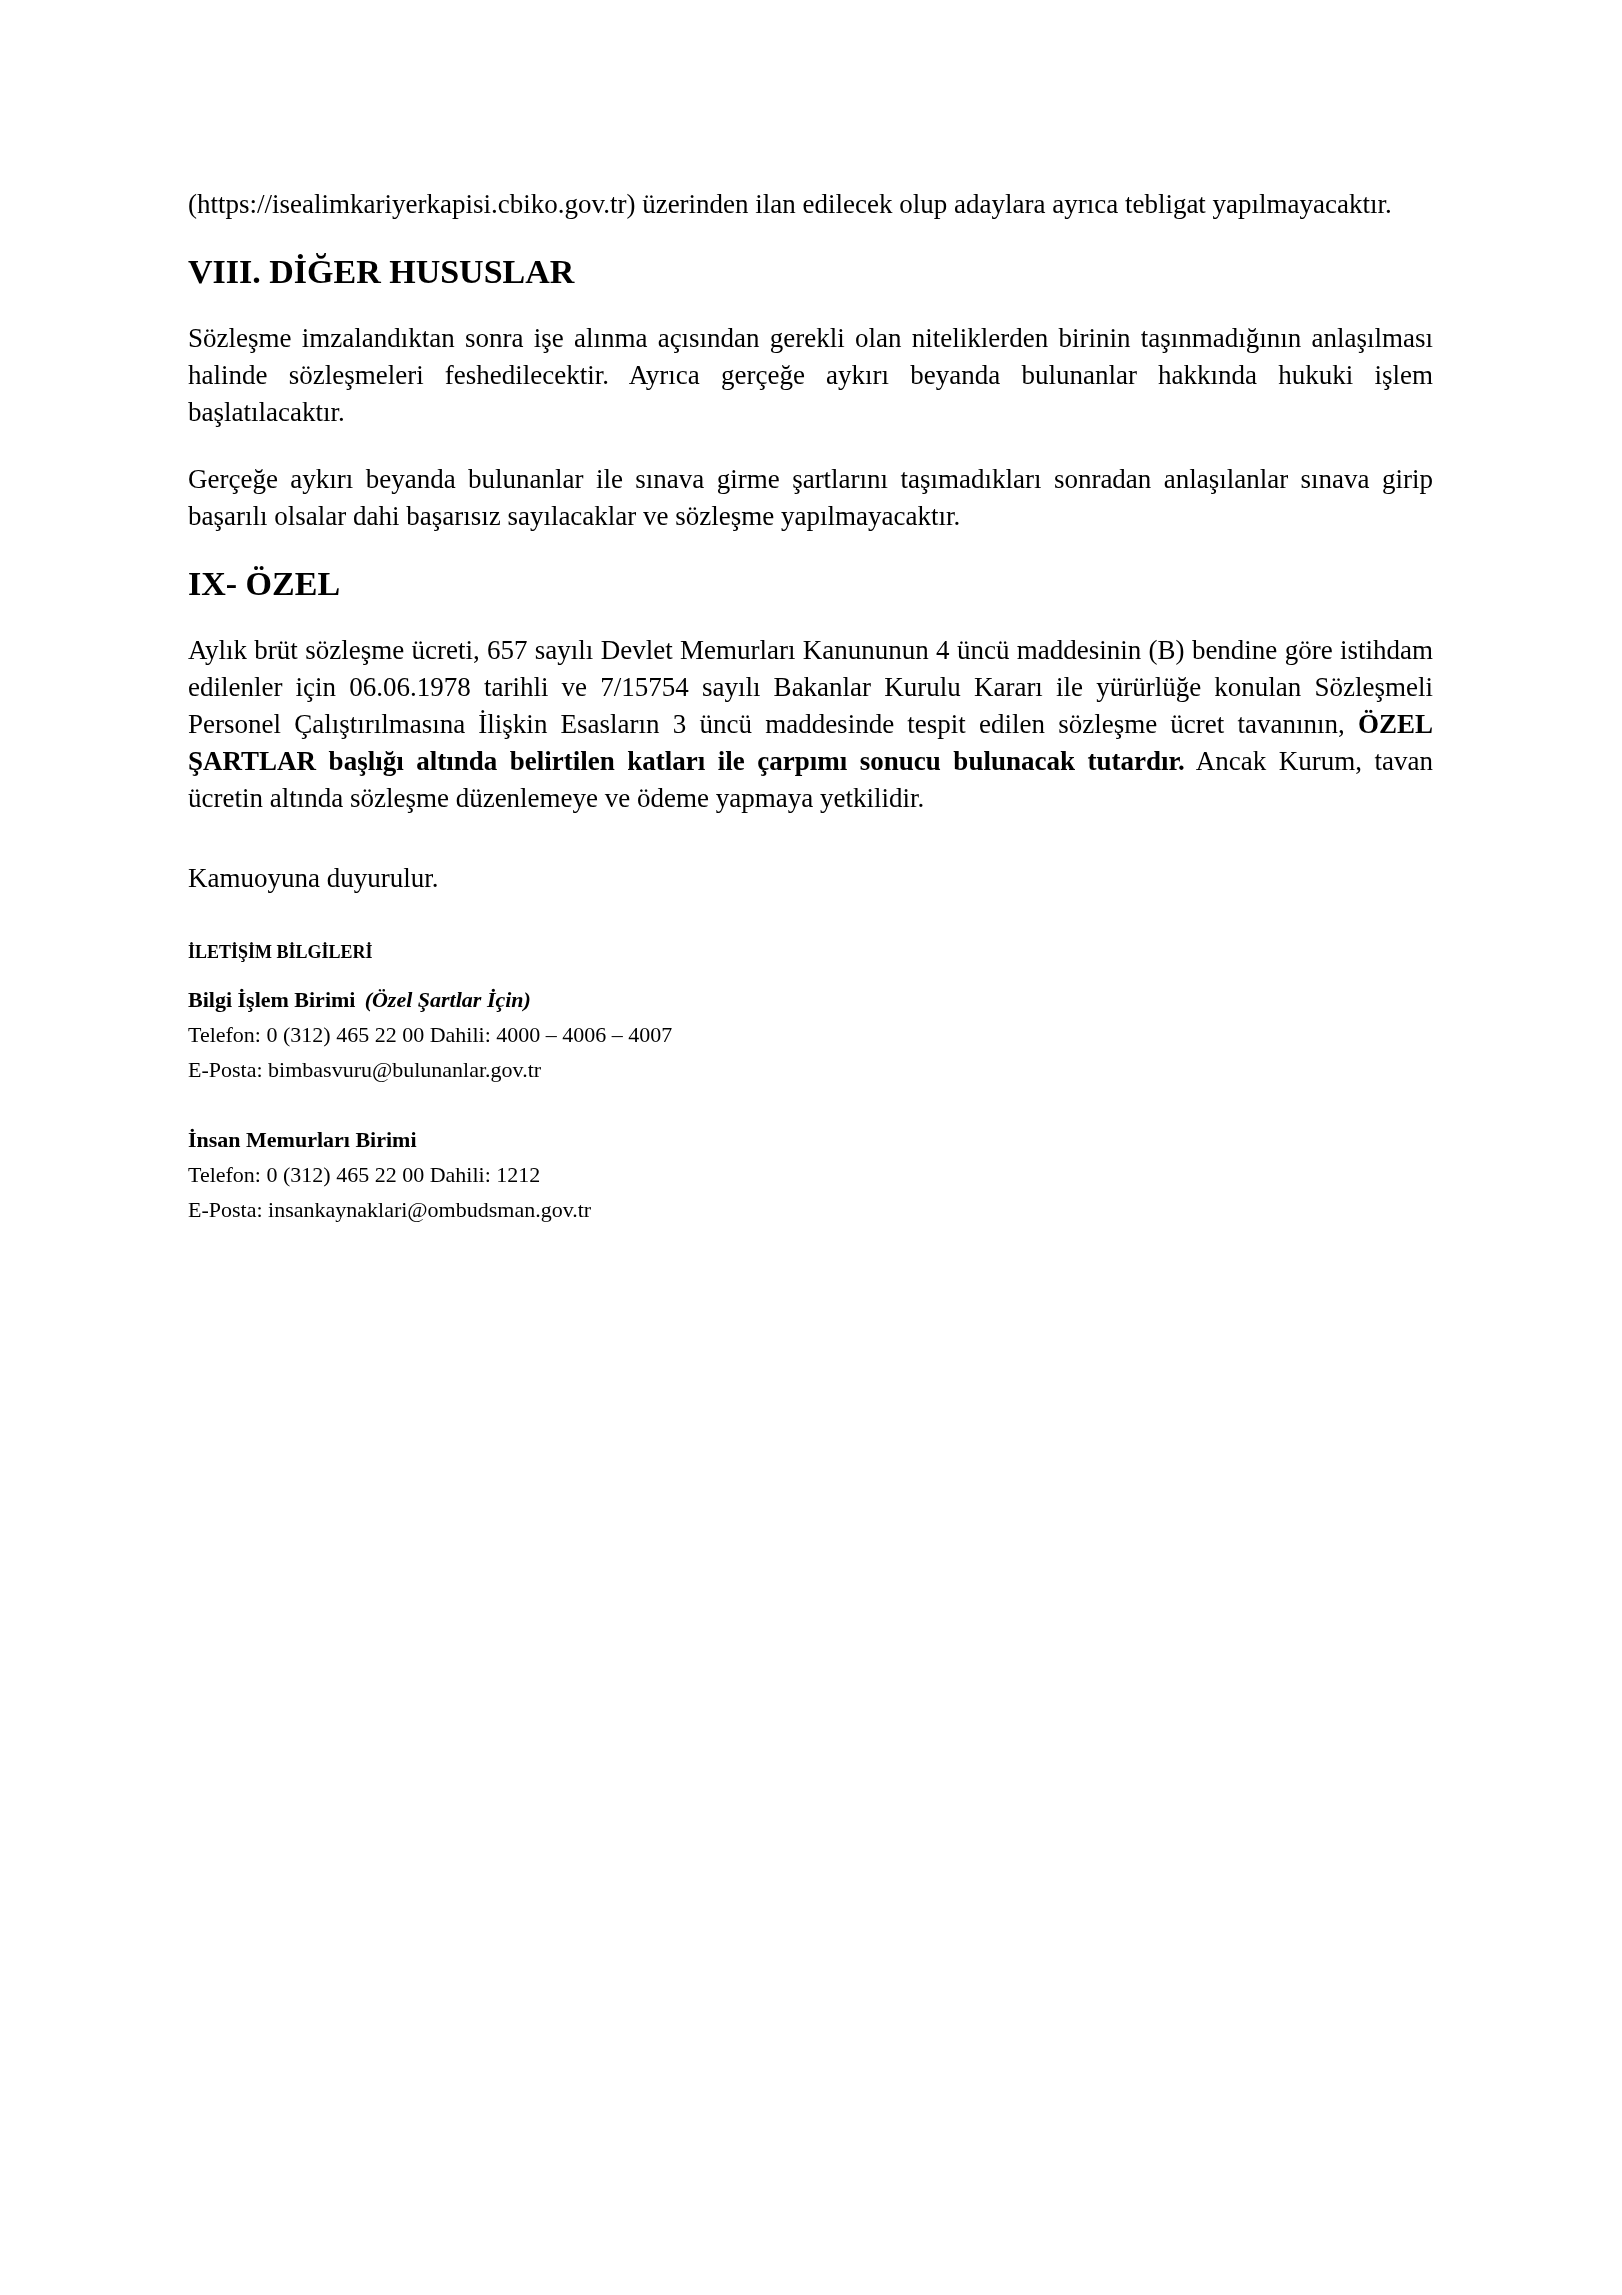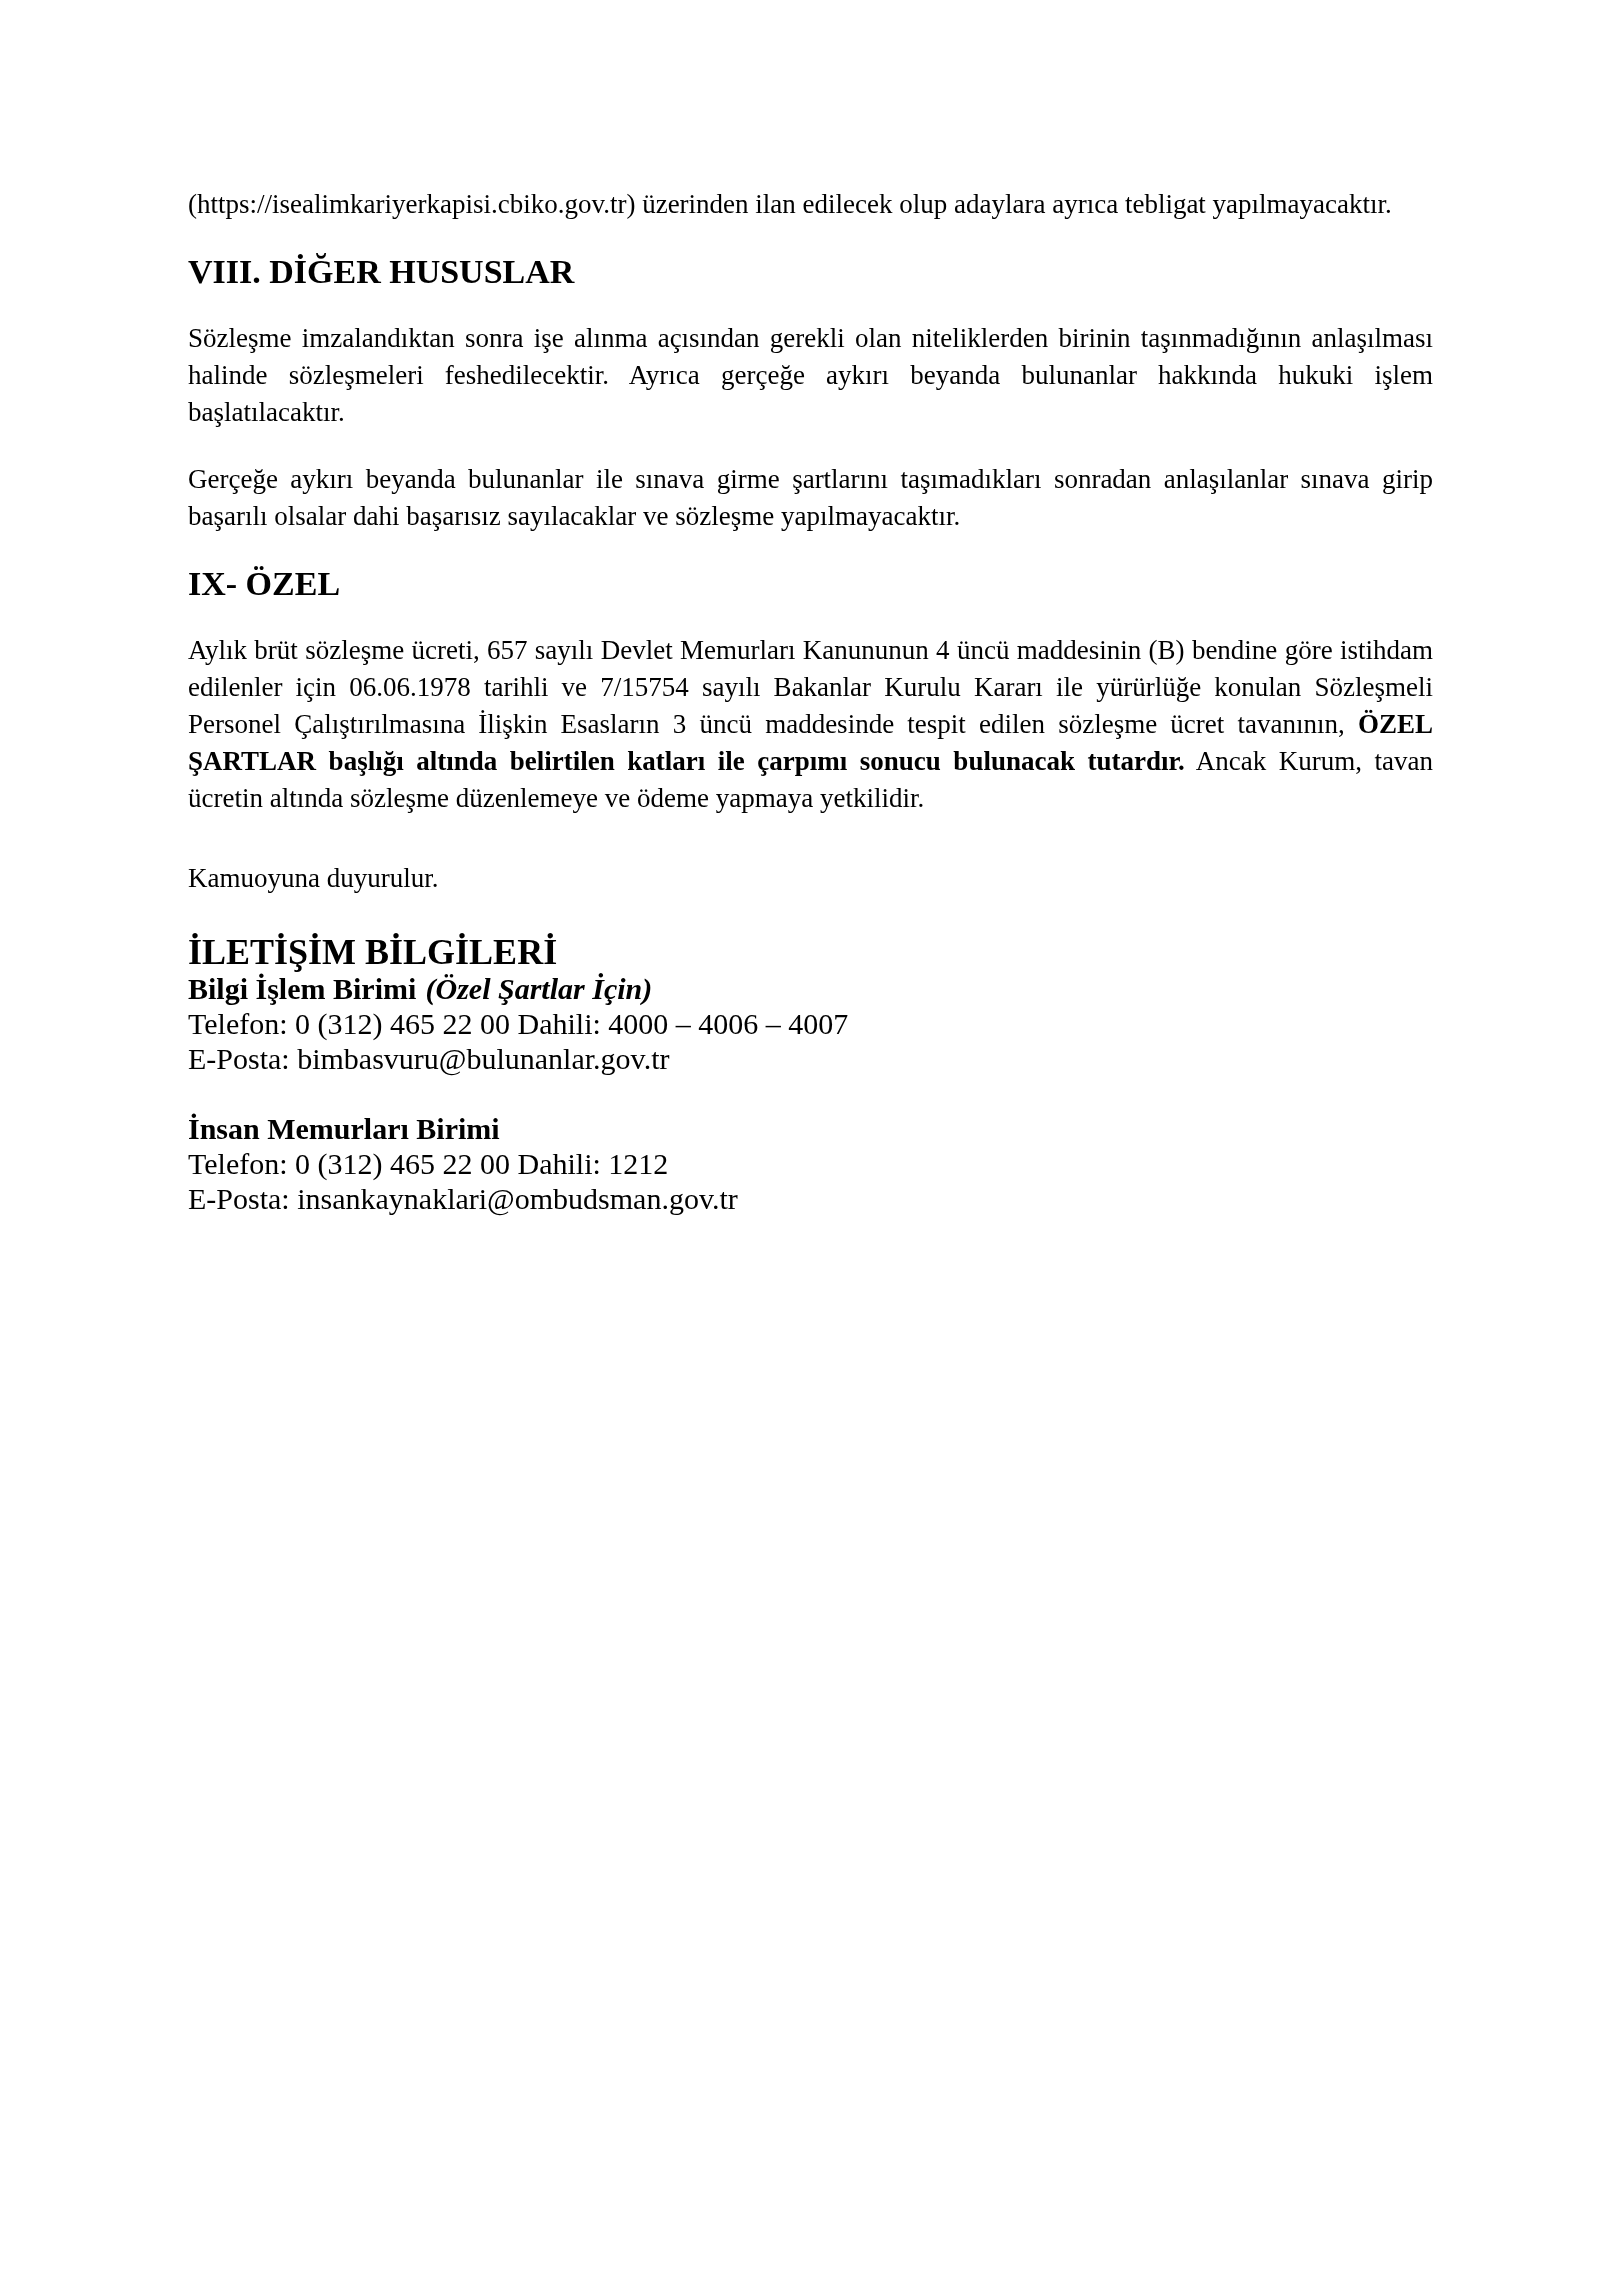--- a/index.html
+++ b/index.html
@@ -44,34 +44,34 @@
   }
 
   
   .b { font-weight: bold; }
 
   
   .contact-block {
     margin-top: 38px;
   }
   h3.contact-heading {
-    margin: 0 0 1px 0;
-    font-size: 36px;
+    margin: 0 0 12px 0;
+    font-size: 18px;
     line-height: 35px;
     font-weight: bold;
     text-align: left;
   }
   .contact-unit {
     margin: 0;
   }
   .contact-unit + .contact-unit {
     margin-top: 35px;
   }
   .contact-line {
-    font-size: 30px;
+    font-size: 22px;
     line-height: 35px;
     text-align: left;
     white-space: nowrap;
   }
   .contact-line.unit-title {
     font-weight: bold;
   }
   .contact-line .label {
     font-weight: normal;
     margin-top: 20px;

